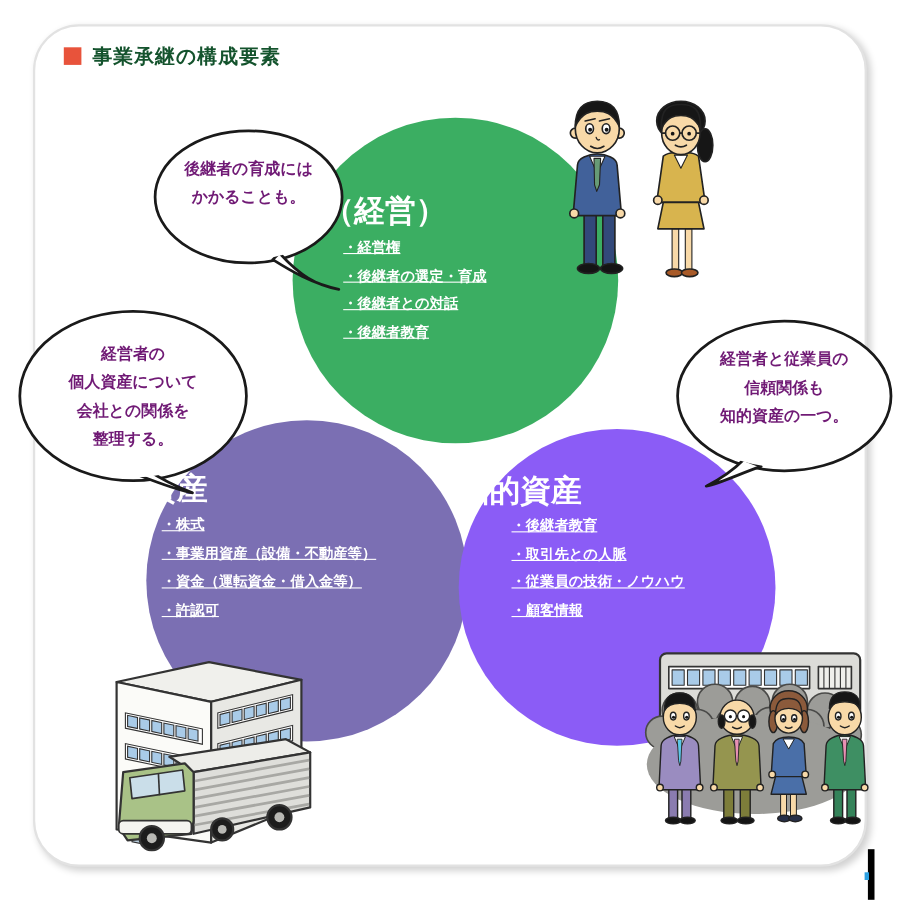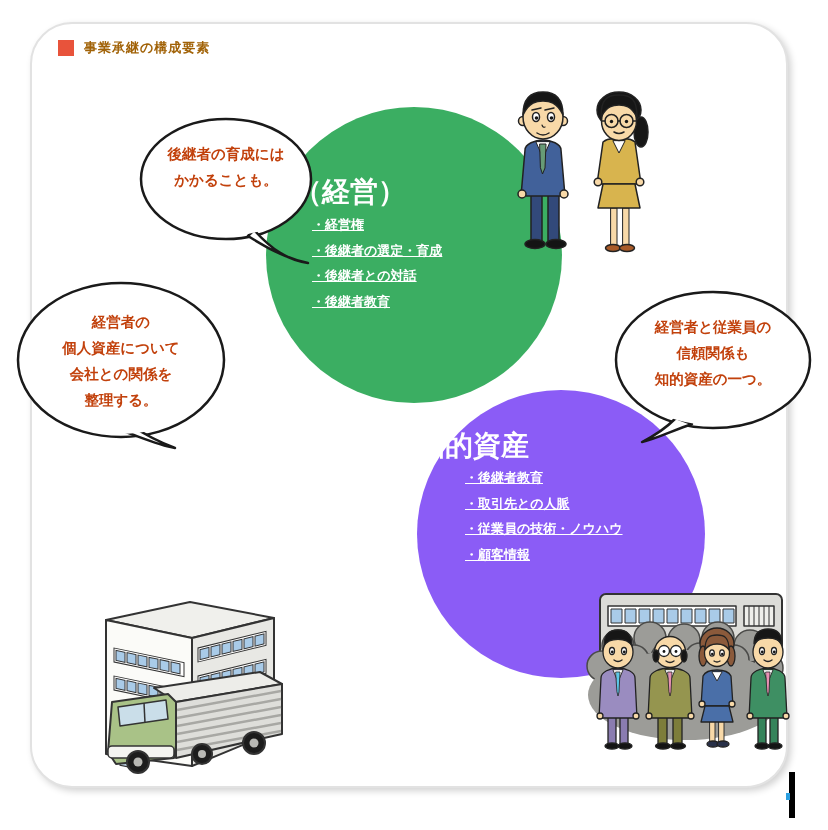--- a/index.html
+++ b/index.html
@@ -4,41 +4,41 @@
 <style>
   html,body{margin:0;padding:0;background:#fff;}
   body{width:828px;height:830px;position:relative;overflow:hidden;
        font-family:"Liberation Sans","DejaVu Sans",sans-serif;}
   .stage{position:absolute;inset:0;}
   .card{position:absolute;left:30px;top:22px;width:758px;height:766px;
         background:#fff;border:2px solid #e2e2e2;border-radius:42px;
         box-sizing:border-box;box-shadow:3px 3px 7px rgba(0,0,0,0.18);z-index:0;}
   .title-row{position:absolute;left:58px;top:39px;display:flex;align-items:center;gap:10px;z-index:40;}
   .title-square{width:16px;height:16px;background:#e8533b;}
-  .title-text{font-size:13px;font-weight:bold;color:#a16207;letter-spacing:1px;}
+  .title-text{font-size:18px;font-weight:bold;color:#14532d;letter-spacing:1px;}
 
   .circle{position:absolute;border-radius:50%;color:#fff;z-index:5;}
   .circle-green{left:266px;top:107px;width:296px;height:296px;background:#3bae62;}
   .circle-purple{left:133px;top:382px;width:292px;height:292px;background:#7b6fb3;}
   .circle-orange{left:417px;top:390px;width:288px;height:288px;background:#8b5cf6;}
   .circle-heading{position:absolute;left:0;right:0;text-align:left;
         font-weight:bold;font-size:28px;line-height:30px;white-space:nowrap;}
   .circle-green  .circle-heading{top:70px;}
   .circle-purple .circle-heading{top:48px;}
   .circle-orange .circle-heading{top:41px;}
   .circle-list{position:absolute;margin:0;padding:0;list-style:none;
         font-weight:bold;font-size:13px;white-space:nowrap;text-decoration:underline;}
   .circle-green  .circle-list{left:46px;top:105px;line-height:25.5px;}
   .circle-purple .circle-list{left:14px;top:82px;line-height:26px;}
   .circle-orange .circle-list{left:48px;top:75px;line-height:25.5px;}
 
   .bubble{position:absolute;z-index:30;}
   .bubble svg{position:absolute;left:0;top:0;}
   .bubble-text{position:absolute;text-align:center;font-weight:bold;
-        font-size:14.5px;line-height:26px;color:#c2410c;white-space:nowrap;}
+        font-size:14.5px;line-height:26px;color:#701a75;white-space:nowrap;}
   .bubble-1{left:136px;top:114px;width:182px;height:152px;}
   .bubble-1 .bubble-text{left:0;width:180px;top:27px;}
   .bubble-2{left:12px;top:278px;width:222px;height:182px;}
   .bubble-2 .bubble-text{left:6px;width:206px;top:31px;}
   .bubble-3{left:612px;top:288px;width:206px;height:160px;}
   .bubble-3 .bubble-text{left:2px;width:198px;top:26px;}
 
   .illustration{position:absolute;z-index:20;}
   .illu-duo{left:495px;top:84px;}
   .illu-building{left:62px;top:576px;}
@@ -63,20 +63,29 @@
   <div class="circle circle-green">
     <div class="circle-heading">人（経営）</div>
     <ul class="circle-list">
       <li>・経営権</li>
       <li>・後継者の選定・育成</li>
       <li>・後継者との対話</li>
       <li>・後継者教育</li>
     </ul>
   </div>
 
+  <div class="circle circle-purple">
+    <div class="circle-heading">資産</div>
+    <ul class="circle-list">
+      <li>・株式</li>
+      <li>・事業用資産（設備・不動産等）</li>
+      <li>・資金（運転資金・借入金等）</li>
+      <li>・許認可</li>
+    </ul>
+  </div>
 
   <div class="circle circle-orange">
     <div class="circle-heading">知的資産</div>
     <ul class="circle-list">
       <li>・後継者教育</li>
       <li>・取引先との人脈</li>
       <li>・従業員の技術・ノウハウ</li>
       <li>・顧客情報</li>
     </ul>
   </div>

